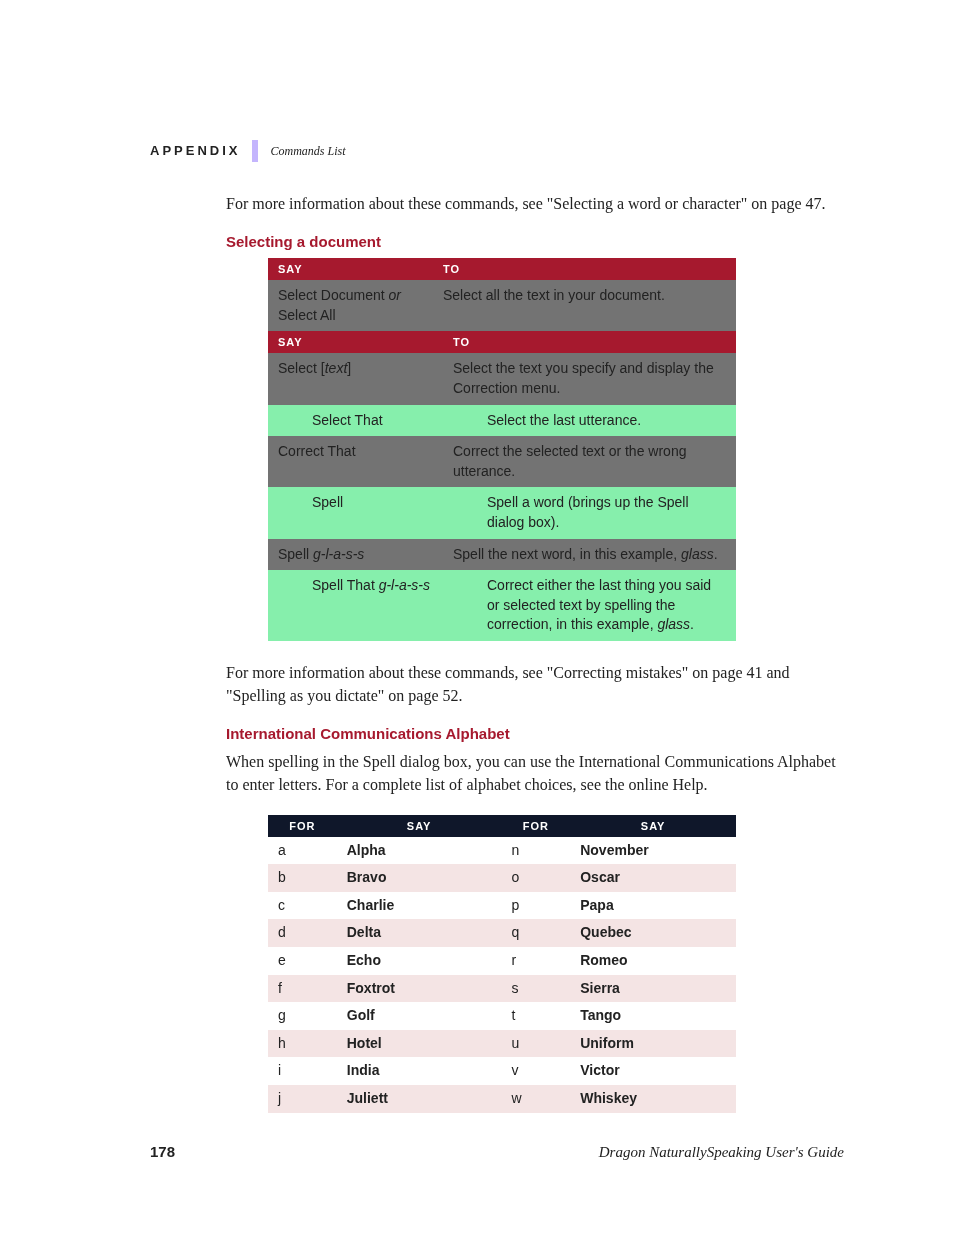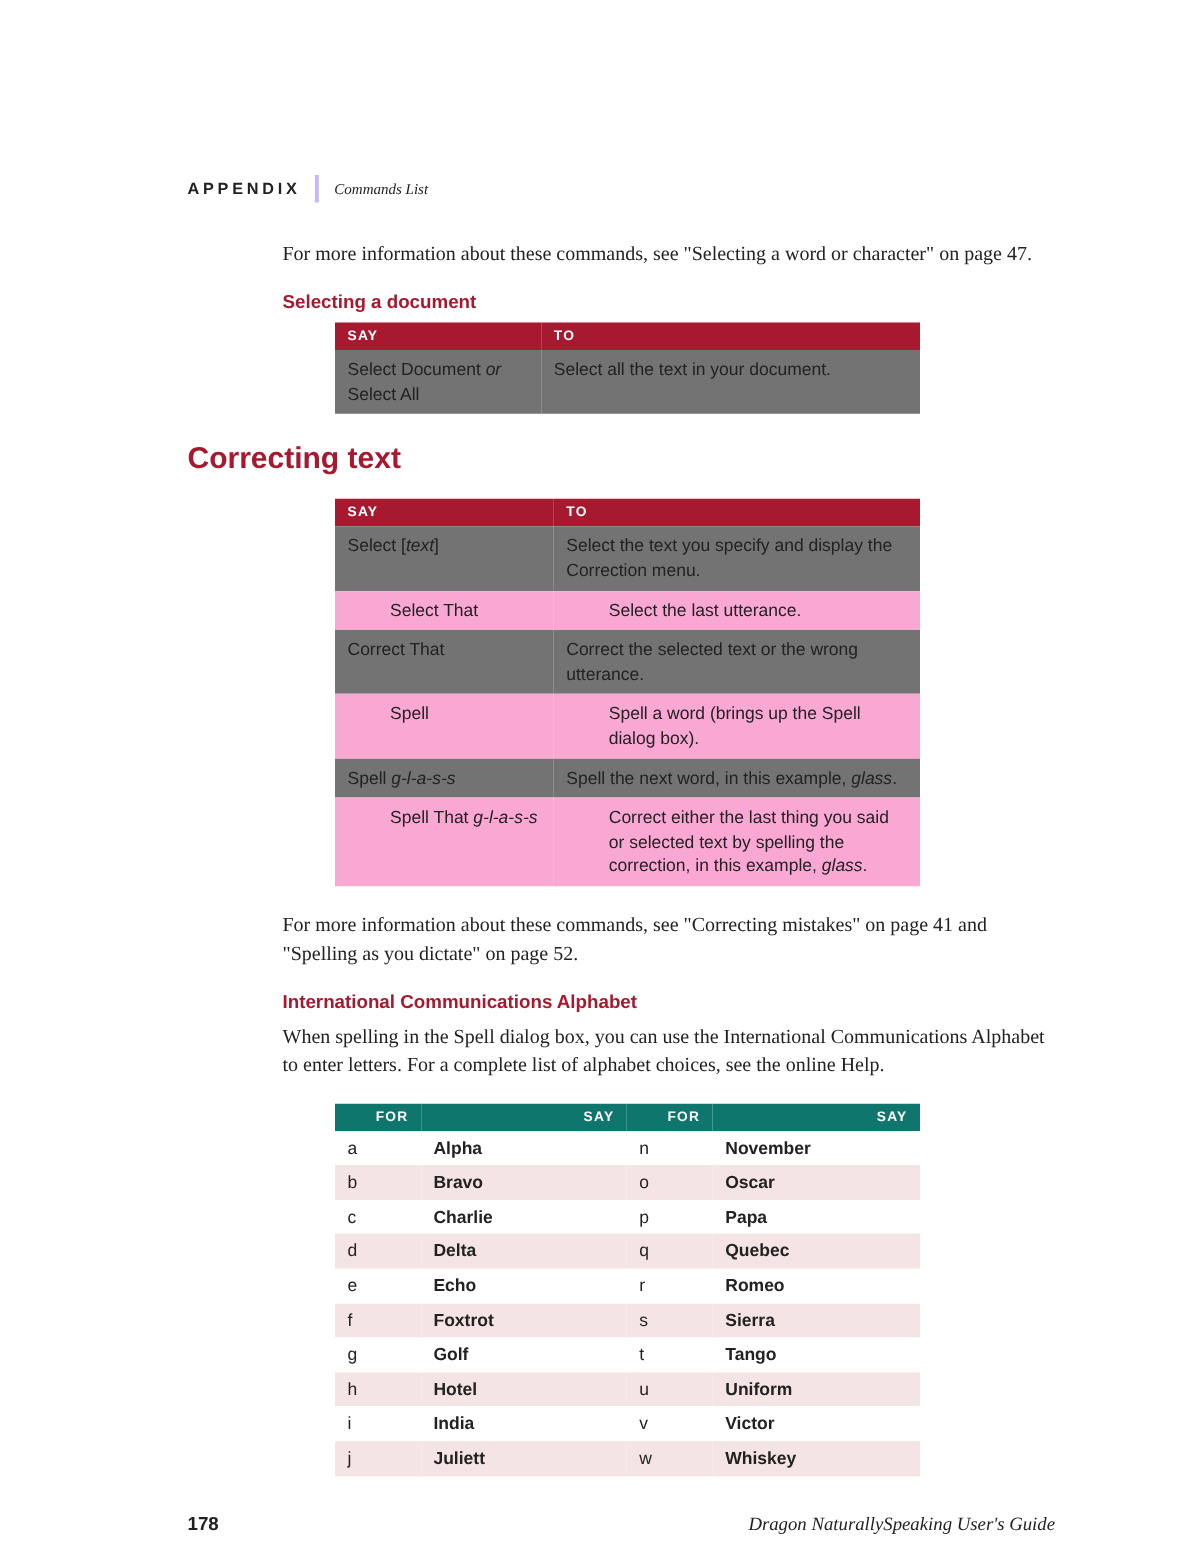--- a/index.html
+++ b/index.html
@@ -17,21 +17,21 @@
     display: flex;
     align-items: center;
     margin-bottom: 30px;
   }
   .rh-left {
     font-family: "Arial Black", Arial, sans-serif;
     font-weight: 900;
     letter-spacing: 3px;
     font-size: 13px;
     padding-right: 12px;
-    border-right: 3px solid #c4b5fd;
+    border-right: 6px solid #c4b5fd;
     line-height: 22px;
   }
   .rh-right {
     font-style: italic;
     font-size: 12px;
     padding-left: 12px;
   }
   .indent-block {
     margin-left: 76px;
   }
@@ -68,35 +68,35 @@
     font-size: 11px;
     letter-spacing: 1px;
     padding: 5px 10px;
     font-weight: 900;
   }
   table.cmd td {
     padding: 6px 10px;
     vertical-align: top;
     line-height: 1.4;
   }
-  table.cmd tr.shade td { background: #f9a8d4; padding-left: 44px; }
+  table.cmd tr.shade td { background: #86efac; padding-left: 44px; }
   table.cmd tr.plain td { background: #737373; }
   .italic { font-style: italic; }
 
   table.alpha {
     border-collapse: collapse;
     width: 468px;
     margin-left: 42px;
     font-family: "Trebuchet MS", Arial, sans-serif;
     font-size: 14px;
   }
   table.alpha th {
-    background: #0f766e;
+    background: #0f172a;
     color: #fff;
-    text-align: right;
+    text-align: center;
     font-size: 11px;
     letter-spacing: 1px;
     padding: 5px 10px;
     font-weight: 900;
   }
   table.alpha td {
     padding: 4px 10px;
     line-height: 1.4;
   }
   table.alpha tr.shade td { background: #f4e4e4; }
@@ -141,21 +141,20 @@
         <th>TO</th>
       </tr>
       <tr class="plain">
         <td><span>Select Document </span><span class="italic">or</span><span> Select All</span></td>
         <td>Select all the text in your document.</td>
       </tr>
     </tbody>
       </table>
   </div>
 
-  <div class="section-title">Correcting text</div>
 
   <div class="indent-block">
     <table class="cmd">
       <tbody>
           <tr>
         <th style="width:155px">SAY</th>
         <th>TO</th>
       </tr>
       <tr class="plain">
         <td><span>Select [</span><span class="italic">text</span><span>]</span></td>

